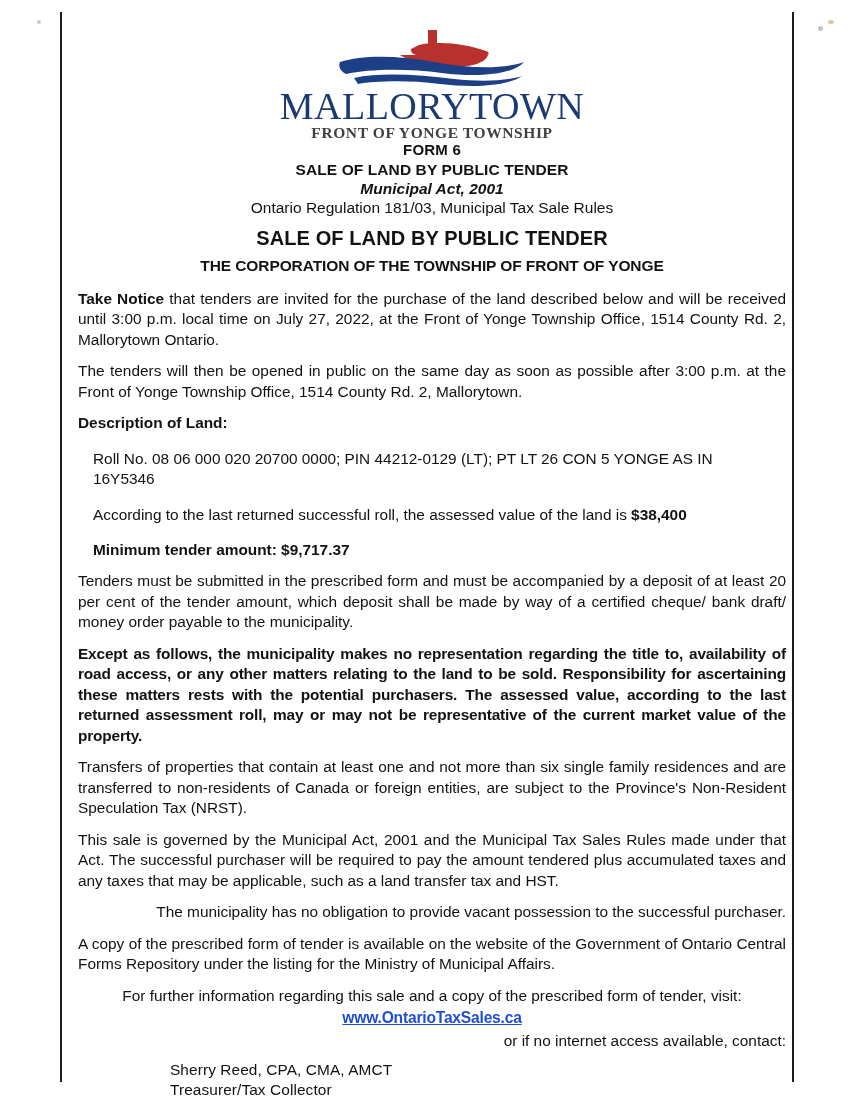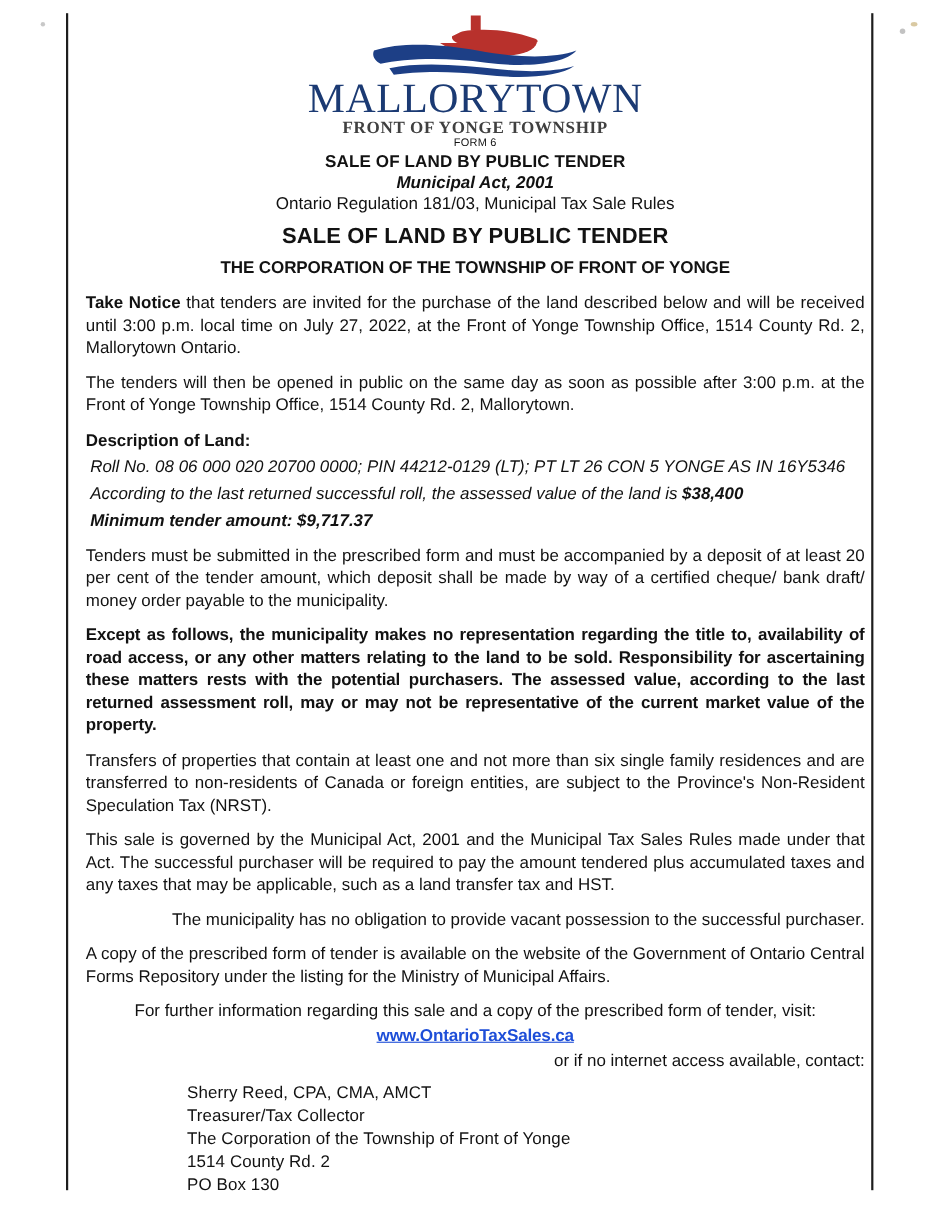--- a/index.html
+++ b/index.html
@@ -37,21 +37,21 @@
 
   .content {
     position: absolute;
     left: 78px;
     top: 0;
     width: 708px;
   }
 
   
   .logo-block {
-    padding-top: 12px;
+    padding-top: 28px;
     text-align: center;
   }
   .logo-mark {
     width: 232px;
     height: 62px;
     margin: 0 auto;
     display: block;
   }
   .logo-word {
     font-family: "Liberation Serif", serif;
@@ -69,22 +69,22 @@
     line-height: 1.05;
     margin-top: 1px;
   }
 
   
   .hdr {
     text-align: center;
     line-height: 1.24;
   }
   .hdr-form {
-    font-size: 10px;
-    font-weight: 400;
+    font-size: 15px;
+    font-weight: 700;
     letter-spacing: 0.2px;
   }
   .hdr-title1 {
     font-size: 15.5px;
     font-weight: 700;
     letter-spacing: 0.1px;
   }
   .hdr-act {
     font-size: 15.5px;
     font-style: italic;
@@ -122,22 +122,21 @@
 
   .desc-head {
     font-size: 15.4px;
     font-weight: 700;
     line-height: 1.33;
     margin: 0;
   }
   .desc-line {
     font-size: 15.4px;
     line-height: 1.33;
-    margin: 4px;
-    font-style: italic;
+    margin: 15px;
   }
 
   
   .visit-line {
     font-size: 15.4px;
     text-align: center;
     margin: 10px 0 0 0;
     line-height: 1.3;
   }
   .url-line {

